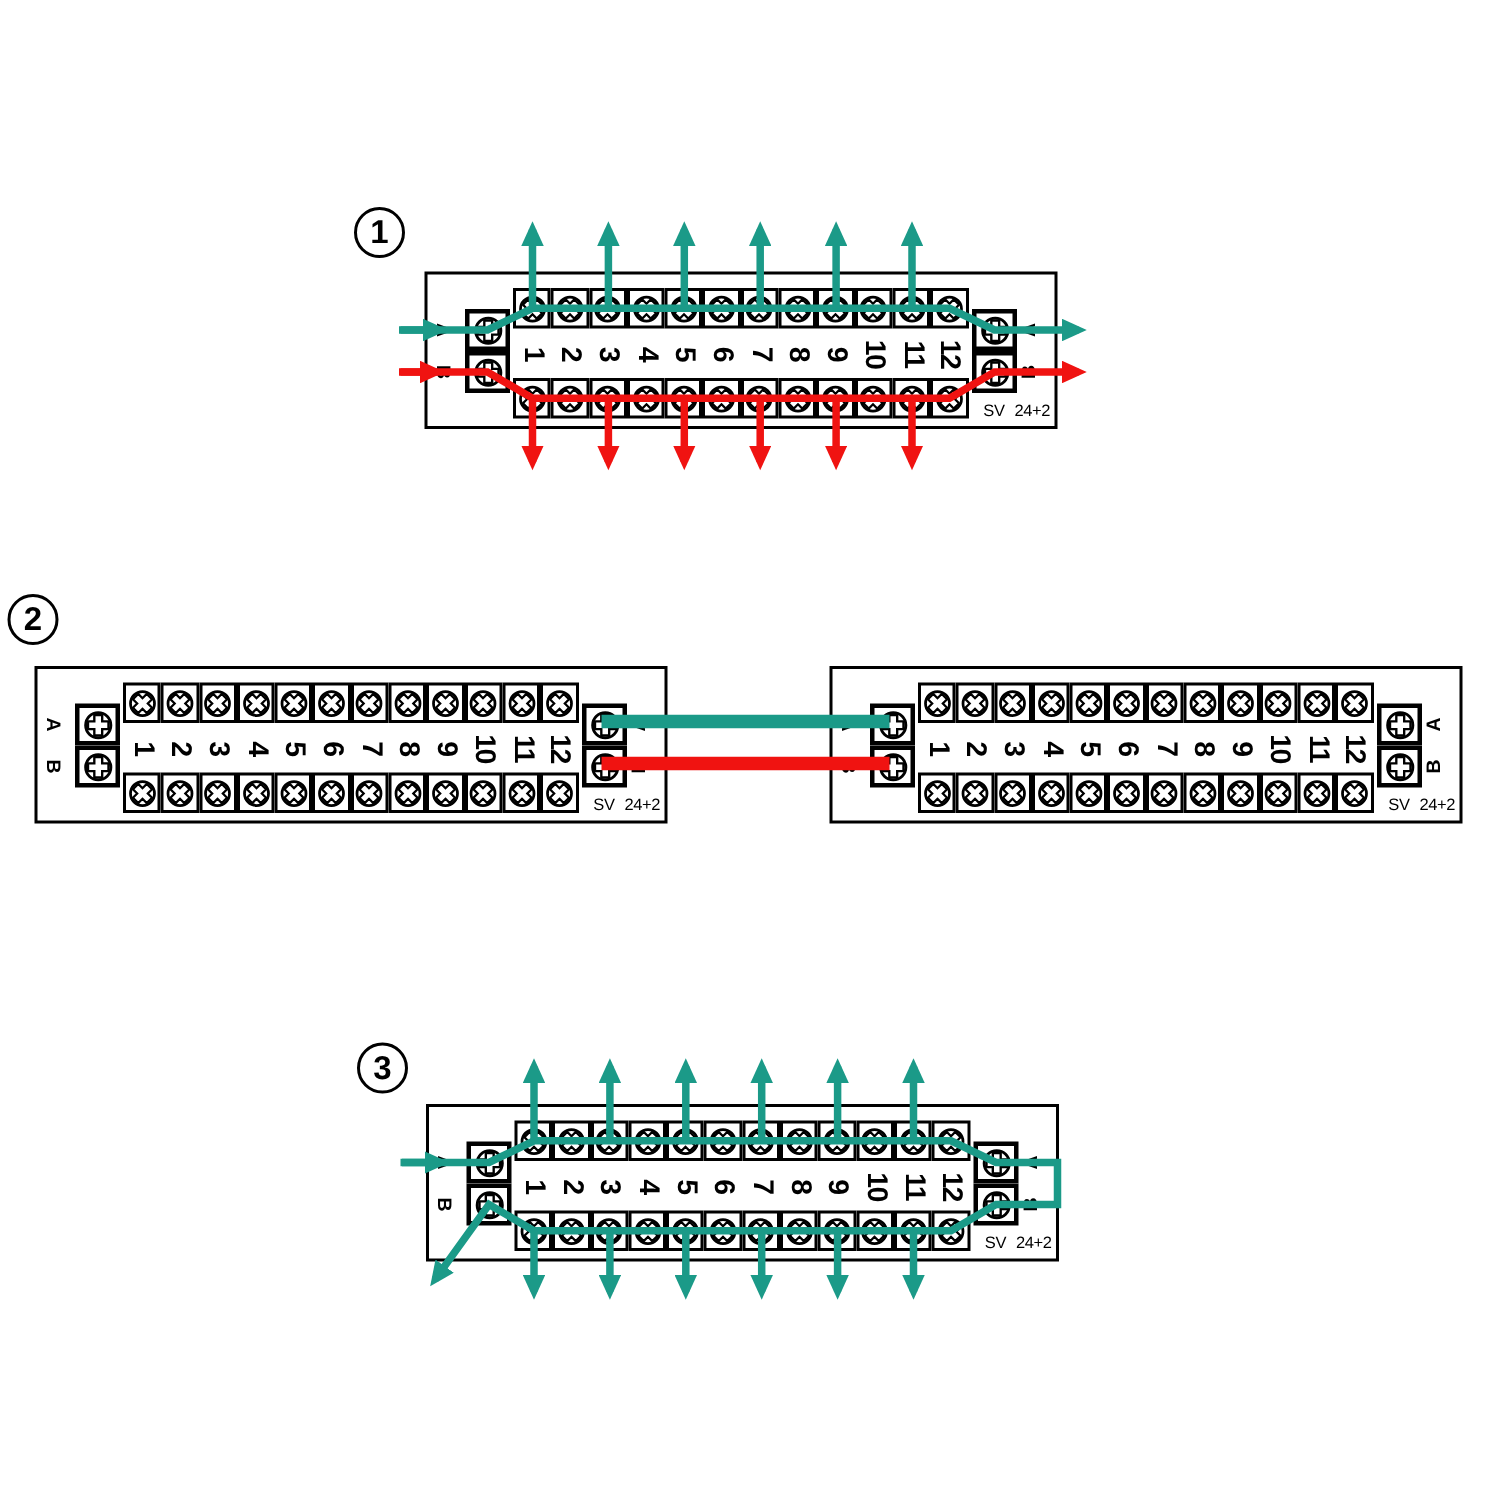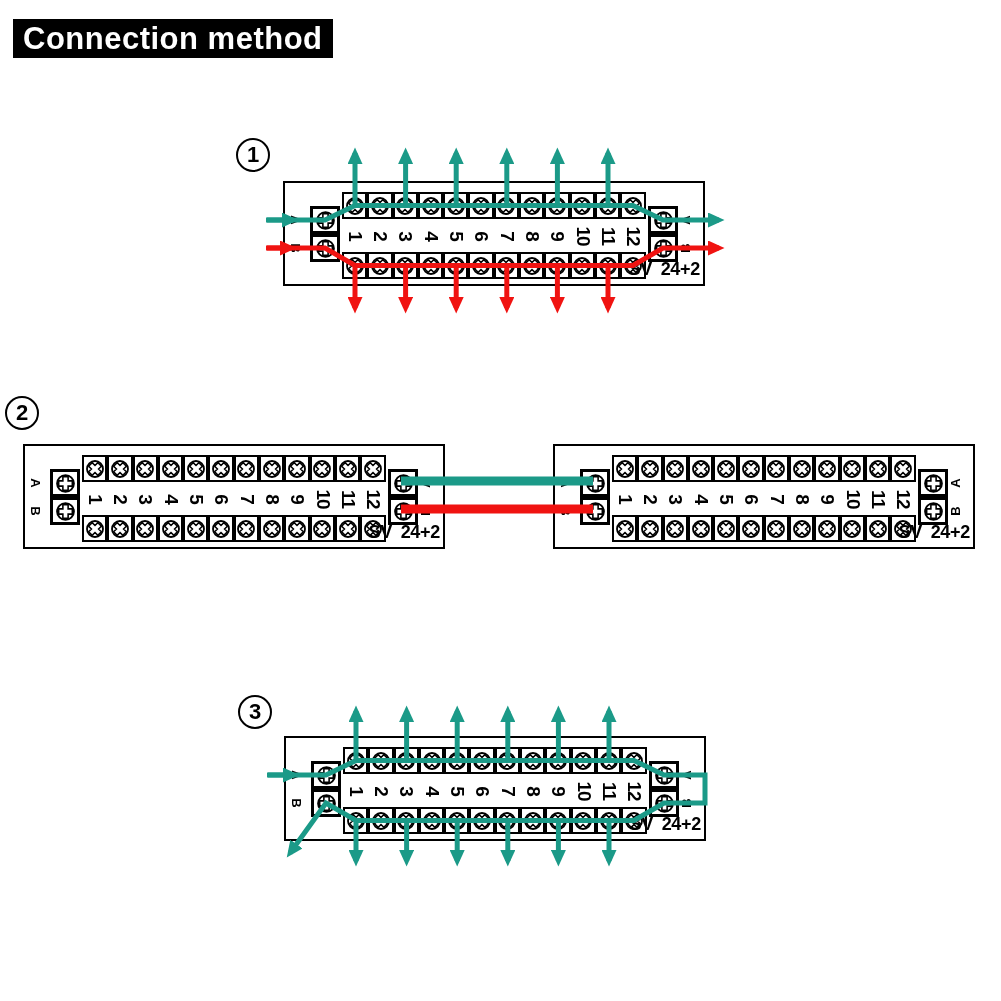--- a/index.html
+++ b/index.html
@@ -33,32 +33,31 @@
     display:flex;align-items:center;justify-content:center;background:#fff;}
 
   .cols{position:absolute;left:57px;top:9px;display:flex;}
   .col{width:25.3px;display:flex;flex-direction:column;}
   .sbox{width:25.3px;height:27px;border:2px solid #000;box-sizing:border-box;
     display:flex;align-items:center;justify-content:center;background:#fff;}
   .num{height:33px;display:flex;align-items:center;justify-content:center;}
   .num span{transform:rotate(90deg);font-size:19px;font-weight:bold;white-space:nowrap;
     letter-spacing:-1px;color:#000;}
 
-  .model{position:absolute;right:3px;bottom:4px;font-size:18px;font-weight:bold;
+  .model{position:absolute;right:3px;bottom:4px;font-size:11px;font-weight:normal;
     word-spacing:4px;letter-spacing:-.3px;color:#000;white-space:nowrap;}
 
   svg.wires{position:absolute;left:0;top:0;pointer-events:none;}
   .wire{fill:none;stroke-linejoin:miter;}
 </style>
 </head>
 <body>
 
 <div class="canvas">
 
-  <div class="title-banner">Connection method</div>
 
   <div class="badge" id="badge-1">1</div>
   <div class="badge" id="badge-2">2</div>
   <div class="badge" id="badge-3">3</div>
 
   <div class="tblock" id="block-1">
       <div class="auxlab rcw" style="left:3px;top:29px">A</div>
       <div class="auxlab rcw" style="left:3px;top:57px">B</div>
       <div class="pairbox" style="left:25px;top:23px">
         <svg width="21" height="21" viewBox="0 0 24 24">

